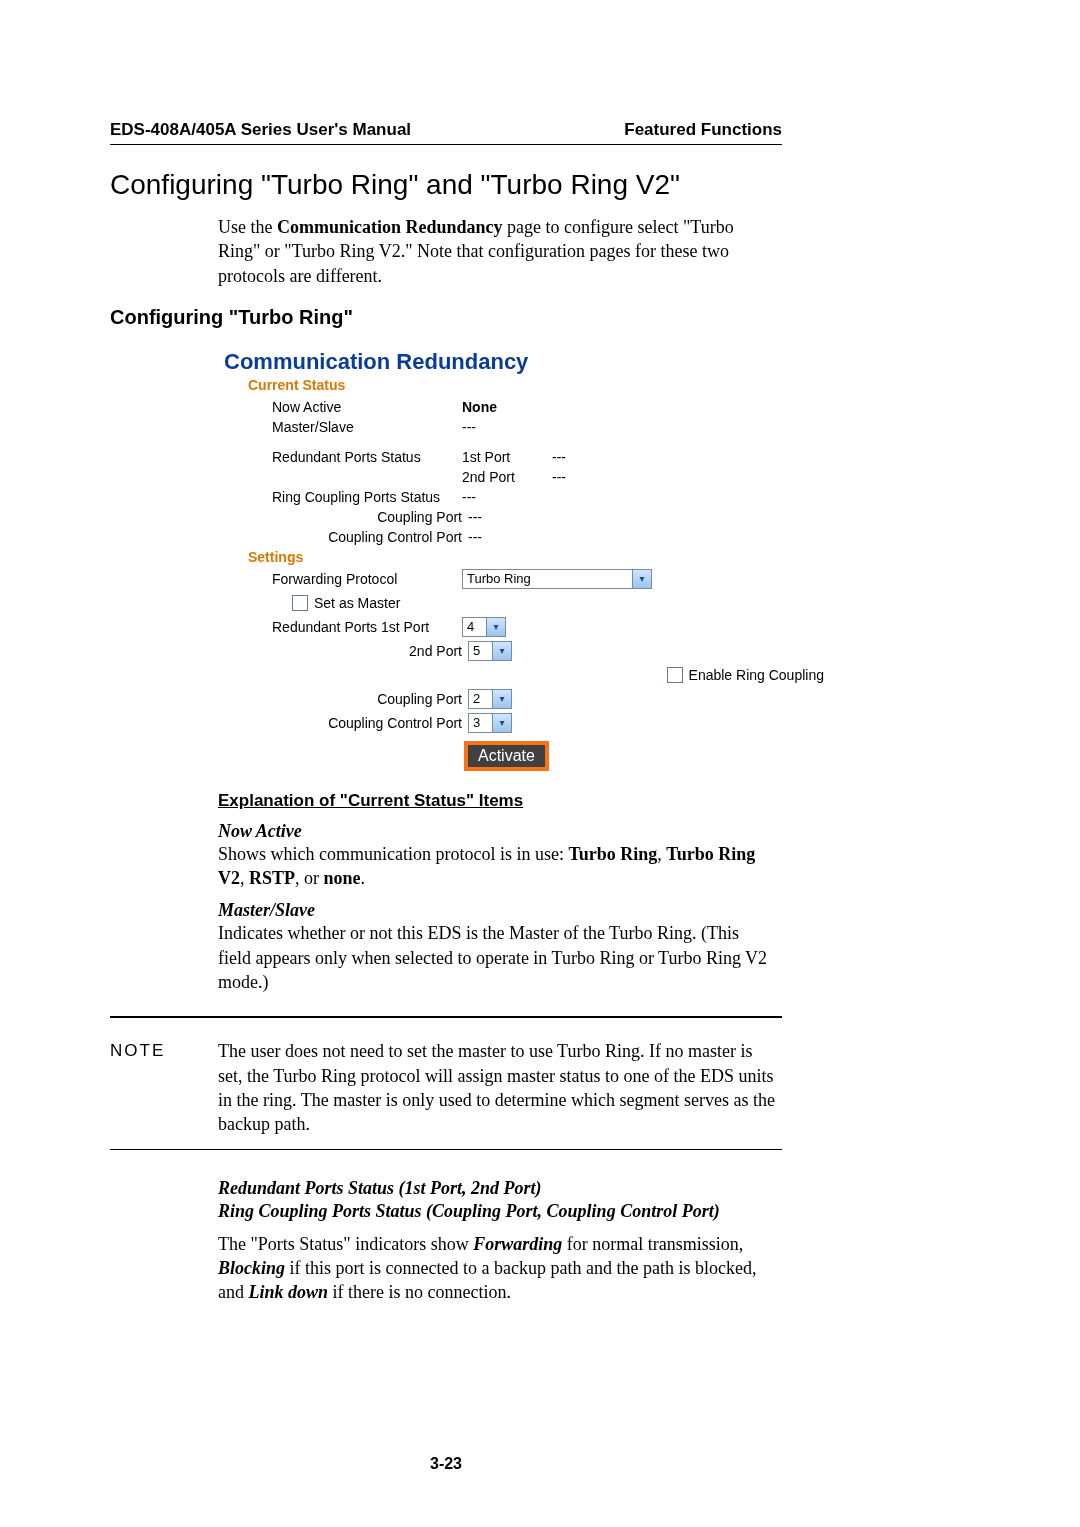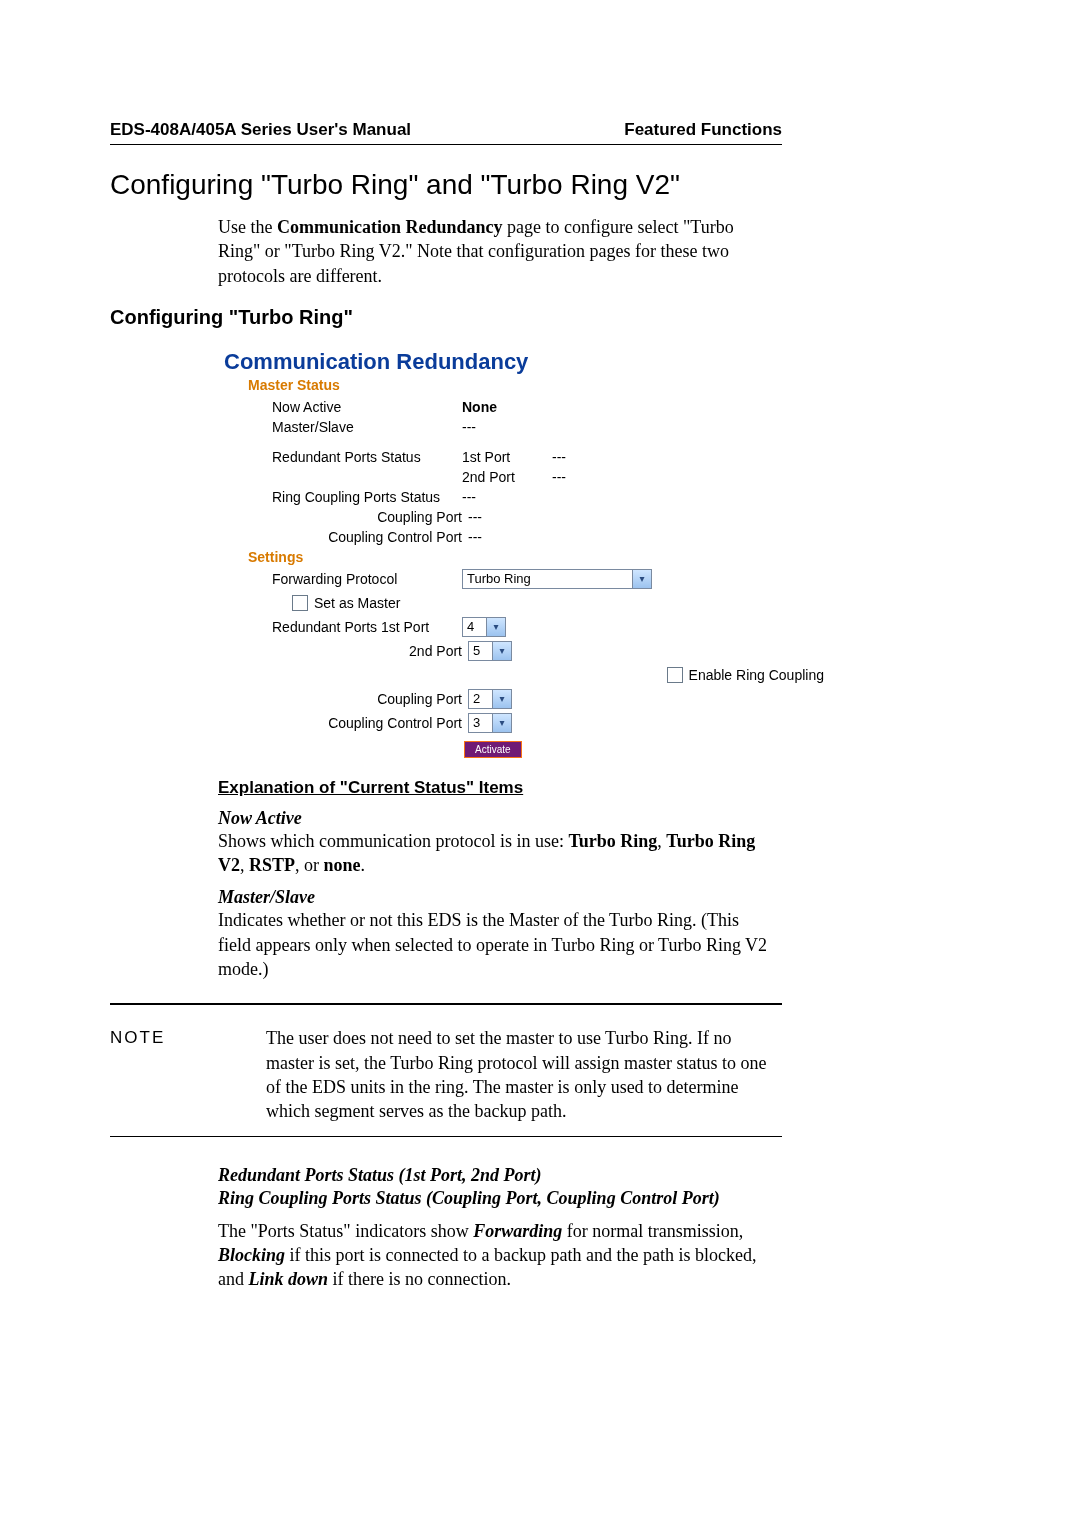--- a/index.html
+++ b/index.html
@@ -102,25 +102,25 @@
     display:flex;align-items:center;justify-content:center;
     background: linear-gradient(#cfe6ff,#9cc3ef);
     border-left:1px solid #7a8aa0;
     color:#2a4c80;
     font-size:10px;
   }
   .sel-wide { width:190px; }
   .sel-narrow { width:44px; }
   .activate-btn {
     display:inline-block;
-    background:#701a75;
+    background:#404040;
     color:#fff;
-    border:1px solid #f97316;
+    border:4px solid #f97316;
     padding:2px 10px;
-    font-size:10px;
+    font-size:16px;
     margin-top:8px;
     margin-left:240px;
   }
   
   .underlined-heading {
     font-family: Arial, Helvetica, sans-serif;
     font-size: 17px;
     font-weight: bold;
     text-decoration: underline;
     margin-left:108px;
@@ -147,21 +147,20 @@
     font-size:17px;
     letter-spacing:2px;
     width:108px;
     padding-top:2px;
   }
   .note-body {
     flex:1;
     font-size:18px;
     line-height:1.35;
     padding-right:6px;
-    margin-left:48px;
   }
   .page-number {
     position:absolute;
     bottom:54px;
     left:0;right:0;
     text-align:center;
     font-family: Arial, Helvetica, sans-serif;
     font-weight:bold;
     font-size:16px;
   }
@@ -179,21 +178,21 @@
   <div class="h1">Configuring "Turbo Ring" and "Turbo Ring V2"</div>
 
   <div class="body-text">
     Use the <b>Communication Redundancy</b> page to configure select "Turbo Ring" or "Turbo Ring V2." Note that configuration pages for these two protocols are different.
   </div>
 
   <div class="h2 indent" style="margin-left:0;">Configuring "Turbo Ring"</div>
 
   <div class="ui-panel">
     <div class="ui-title">Communication Redundancy</div>
-    <div class="ui-section-title">Master Status</div>
+    <div class="ui-section-title">Current Status</div>
 
     <div class="ui-row">
       <span class="ui-label">Now Active</span>
       <span class="bold">None</span>
     </div>
     <div class="ui-row">
       <span class="ui-label">Master/Slave</span>
       <span>---</span>
     </div>
 
@@ -292,13 +291,14 @@
     <div class="note-body">The user does not need to set the master to use Turbo Ring. If no master is set, the Turbo Ring protocol will assign master status to one of the EDS units in the ring. The master is only used to determine which segment serves as the backup path.</div>
   </div>
 
   <div class="item-heading">Redundant Ports Status (1st Port, 2nd Port)</div>
   <div class="item-heading" style="margin-top:2px;">Ring Coupling Ports Status (Coupling Port, Coupling Control Port)</div>
 
   <div class="body-text" style="margin-top:10px;">
     <span>The "Ports Status" indicators show </span><b><i>Forwarding</i></b><span> for normal transmission, </span><b><i>Blocking</i></b><span> if this port is connected to a backup path and the path is blocked, and </span><b><i>Link down</i></b><span> if there is no connection.</span>
   </div>
 
+  <div class="page-number">3-23</div>
 </div>
 
 </body></html>

